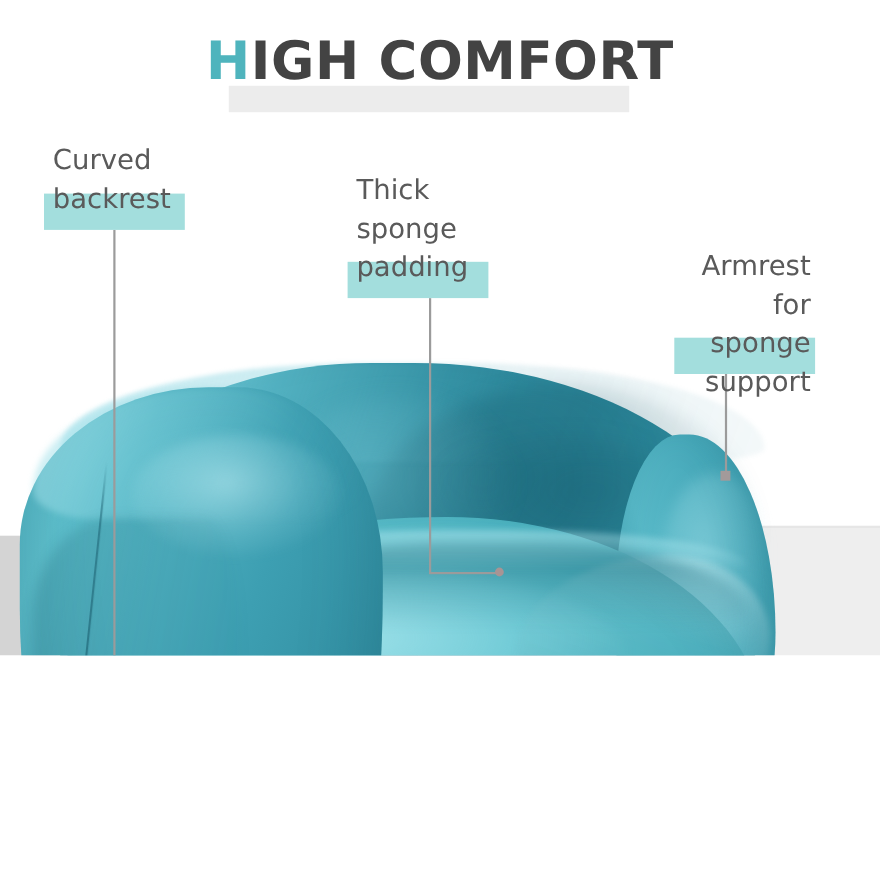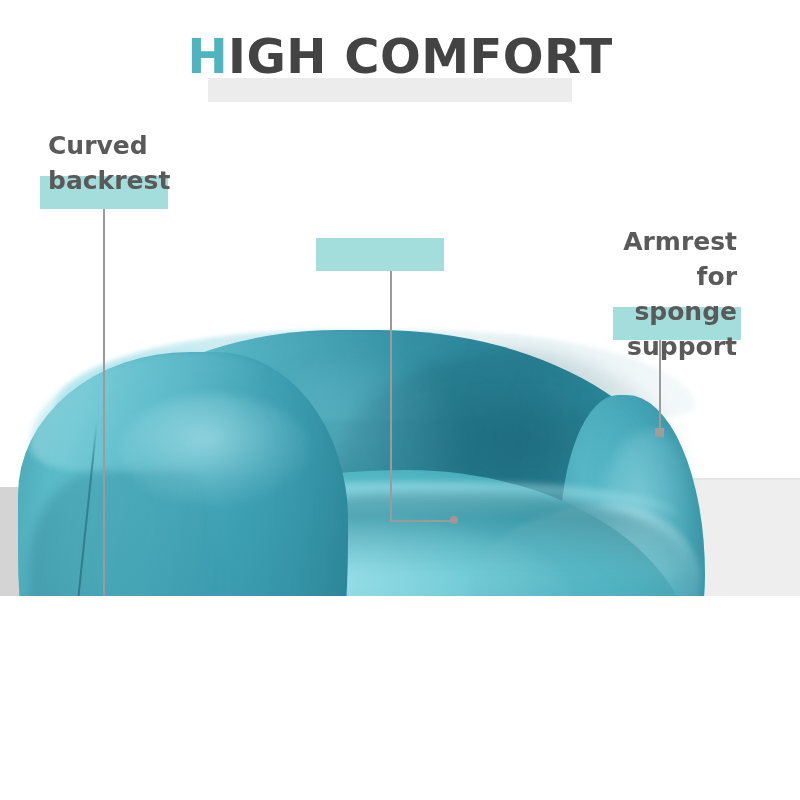--- a/index.html
+++ b/index.html
@@ -68,21 +68,21 @@
     line-height: 56px;
     white-space: pre;
   }
   .title .accent { color: #4fb4bd; }
 
   
   .callout {
     position: absolute;
     font-family: "DejaVu Sans", sans-serif;
     font-size: 25px;
-    font-weight: 700;
+    font-weight: 400;
     color: #5a5a5a;
     line-height: 35px;
     white-space: pre-line;
   }
   .callout-hl {
     position: absolute;
     background: #a3dedd;
   }
 
   .callout-1 { left: 48px;  top: 128px; text-align: left; }
@@ -398,19 +398,22 @@
   <div class="lead-dot l2-d"></div>
 
   <div class="lead lead-v l3-v"></div>
   <div class="lead-sq l3-s"></div>
 
   <div class="callout-hl hl-1"></div>
   <div class="callout callout-1">Curved
 backrest</div>
 
   <div class="callout-hl hl-2"></div>
+  <div class="callout callout-2">Thick
+sponge
+padding</div>
 
   <div class="callout-hl hl-3"></div>
   <div class="callout callout-3">Armrest
 for sponge
 support</div>
 
 </div>
 
 </body></html>

